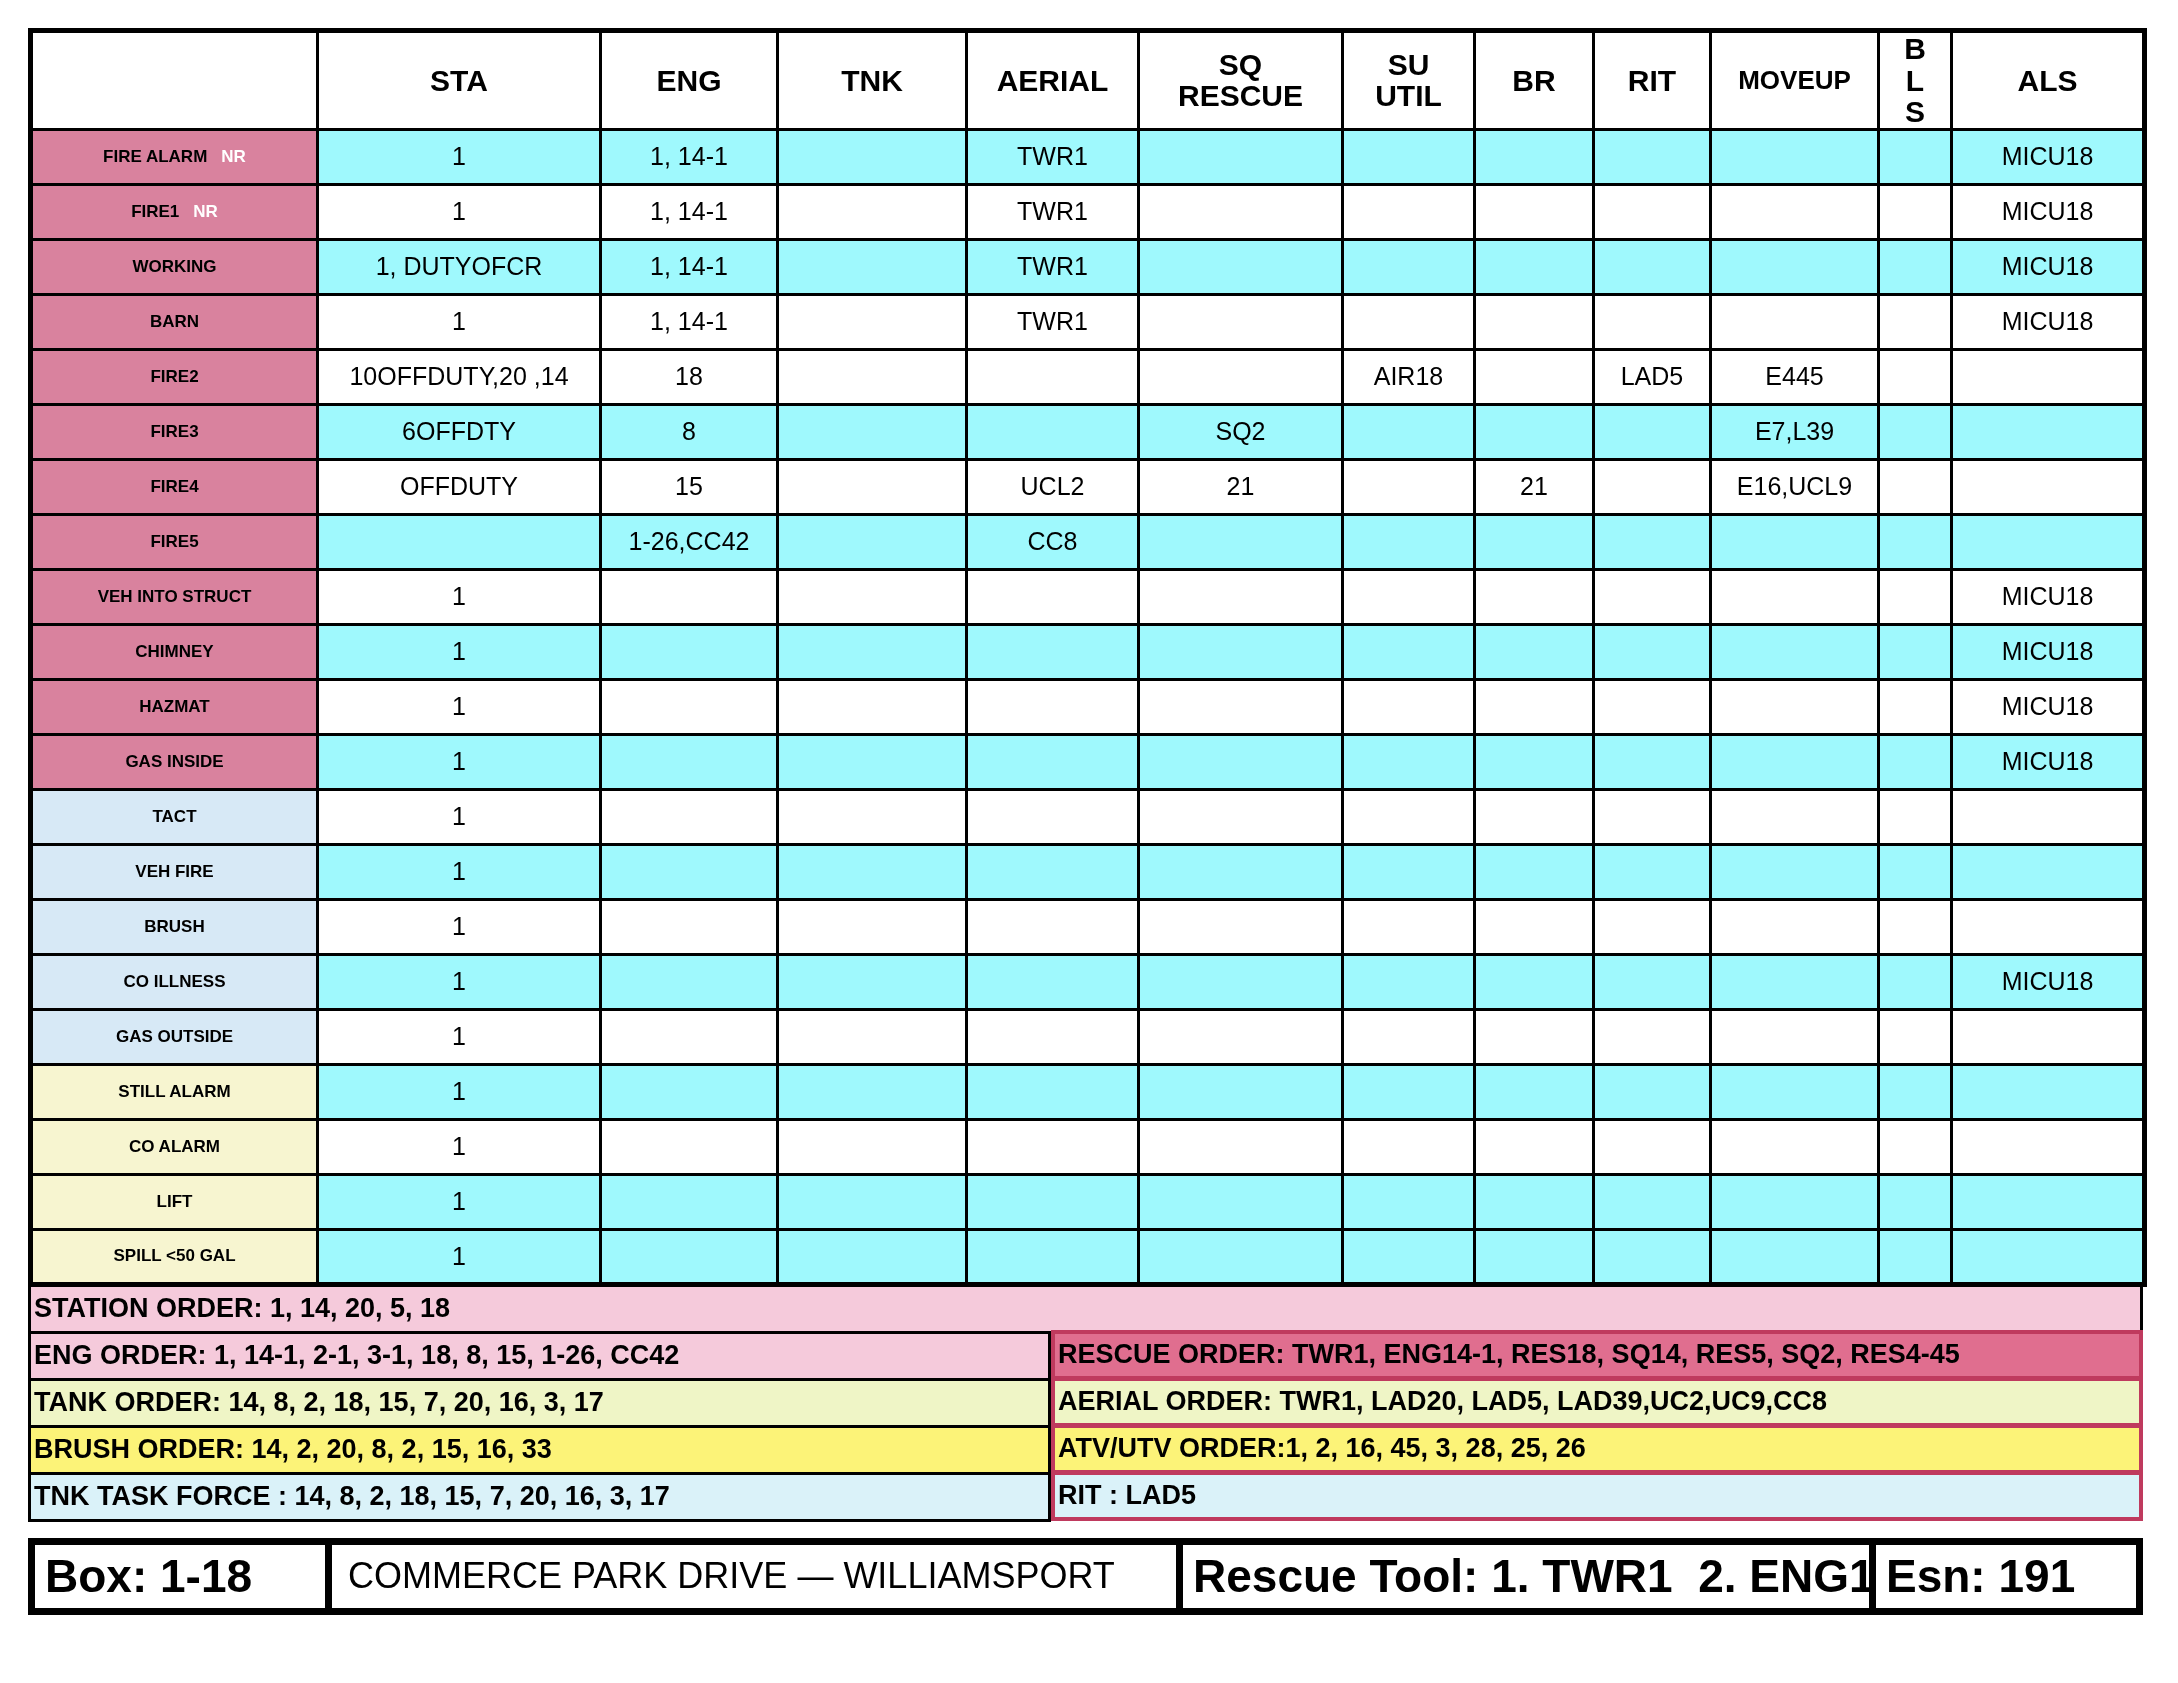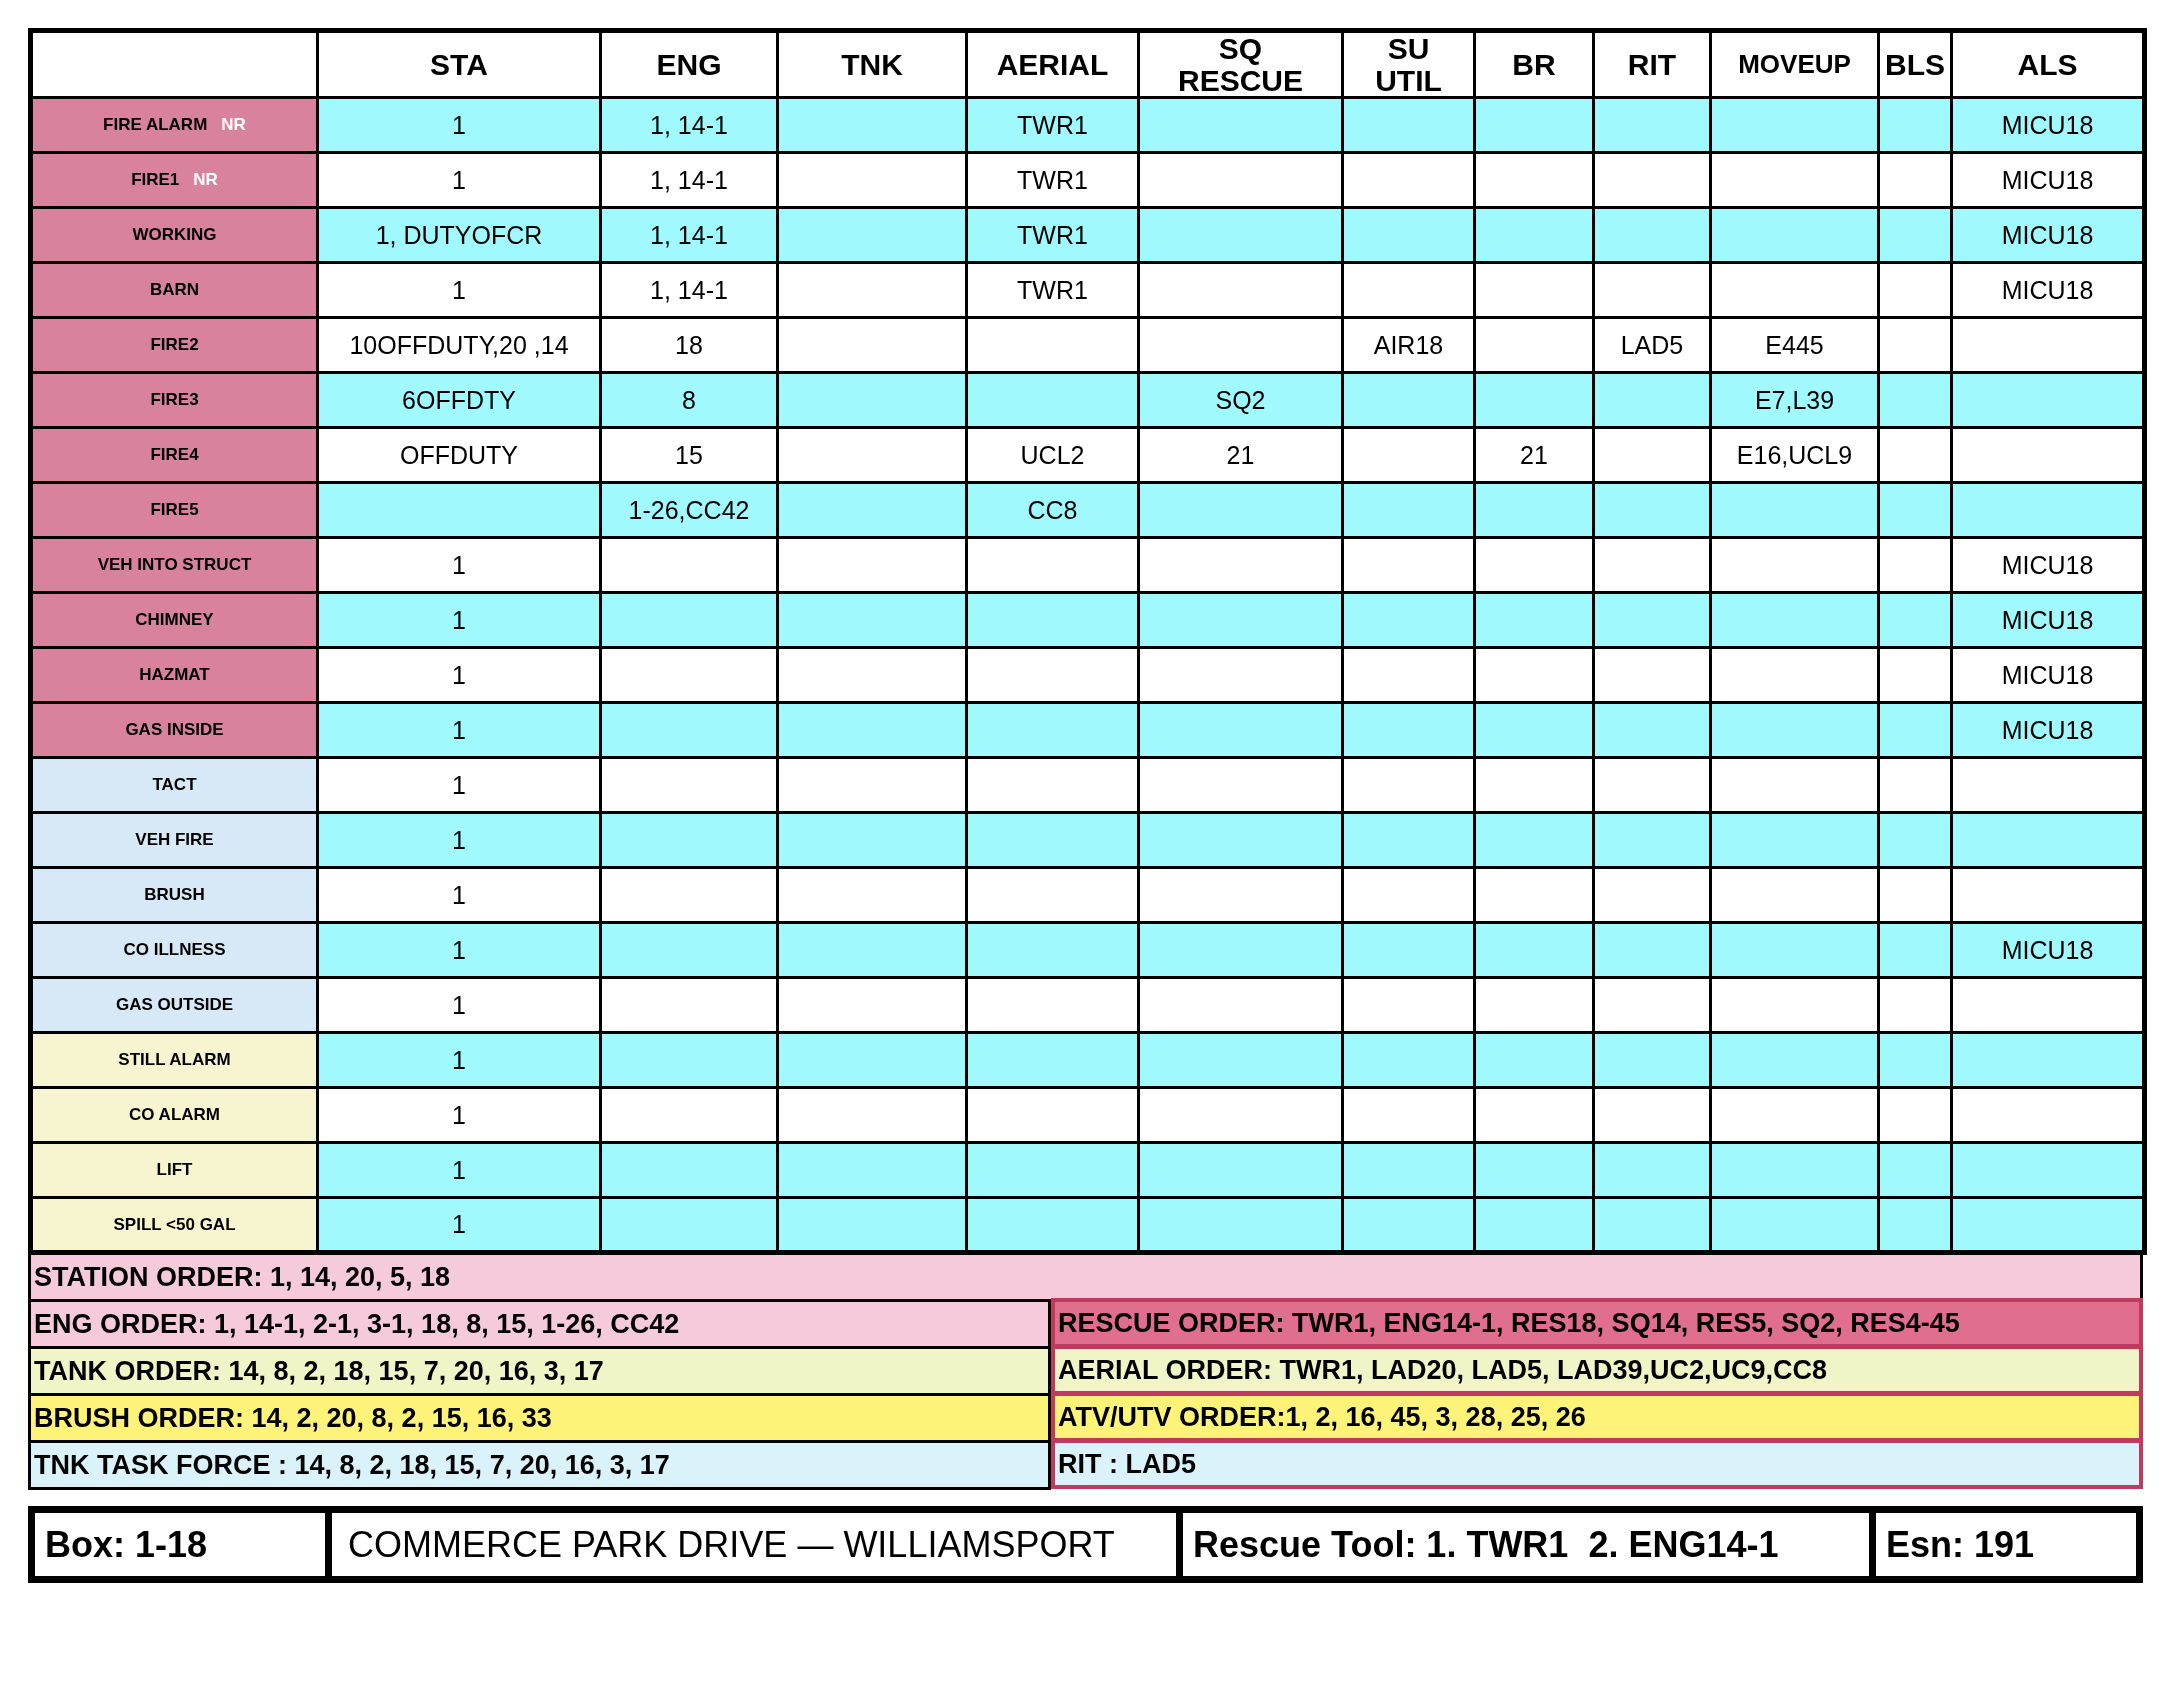--- a/index.html
+++ b/index.html
@@ -17,21 +17,21 @@
   table.runcard th, table.runcard td{
     border:3px solid #000;overflow:hidden;vertical-align:middle;
     text-align:center;padding:0 4px;box-sizing:border-box;
   }
   tr.headrow{height:66px;}
   tr.headrow th{
     background:#fff;font-weight:bold;font-size:30px;line-height:1.05;
     white-space:pre-line;
   }
   tr.headrow th.col-moveup{font-size:26px;}
-  tr.headrow th.col-bls{word-break:break-all;padding:0 0;margin-top:20px;}
+  tr.headrow th.col-bls{word-break:break-all;padding:0 16px;margin-top:20px;}
   tr.datarow{height:55px;}
   td.row-label{font-weight:bold;font-size:17px;}
   td.cell{font-size:25px;font-weight:normal;}
   .nr-badge{color:#ffffff;font-weight:bold;margin-left:14px;}
 
   .label-rose{background:var(--rose);}
   .label-blue{background:var(--light-blue);}
   .label-yellow{background:var(--pale-yellow);}
   tr.rowbg-cyan td.cell{background:var(--cyan);}
   tr.rowbg-white td.cell{background:#ffffff;}
@@ -60,21 +60,21 @@
   .bg-yellow{background:var(--yellow);}
   .bg-pale-cyan{background:var(--pale-cyan);}
 
   
   .footer{
     width:2115px;margin-top:16px;border:7px solid #000;display:flex;
     box-sizing:border-box;background:#fff;
   }
   .fcell{
     box-sizing:border-box;height:63px;display:flex;align-items:center;
-    padding-left:10px;font-weight:bold;font-size:36px;overflow:hidden;
+    padding-left:10px;font-weight:bold;font-size:46px;overflow:hidden;
     border-right:7px solid #000;background:#fff;white-space:pre;
   }
   .fcell:last-child{border-right:none;}
   .fcell.box{width:297px;}
   .fcell.address{width:851px;font-weight:normal;font-size:36px;padding-left:16px;}
   .fcell.tool{width:693px;}
   .fcell.esn{width:259px;}
 </style>
 </head>
 <body>

